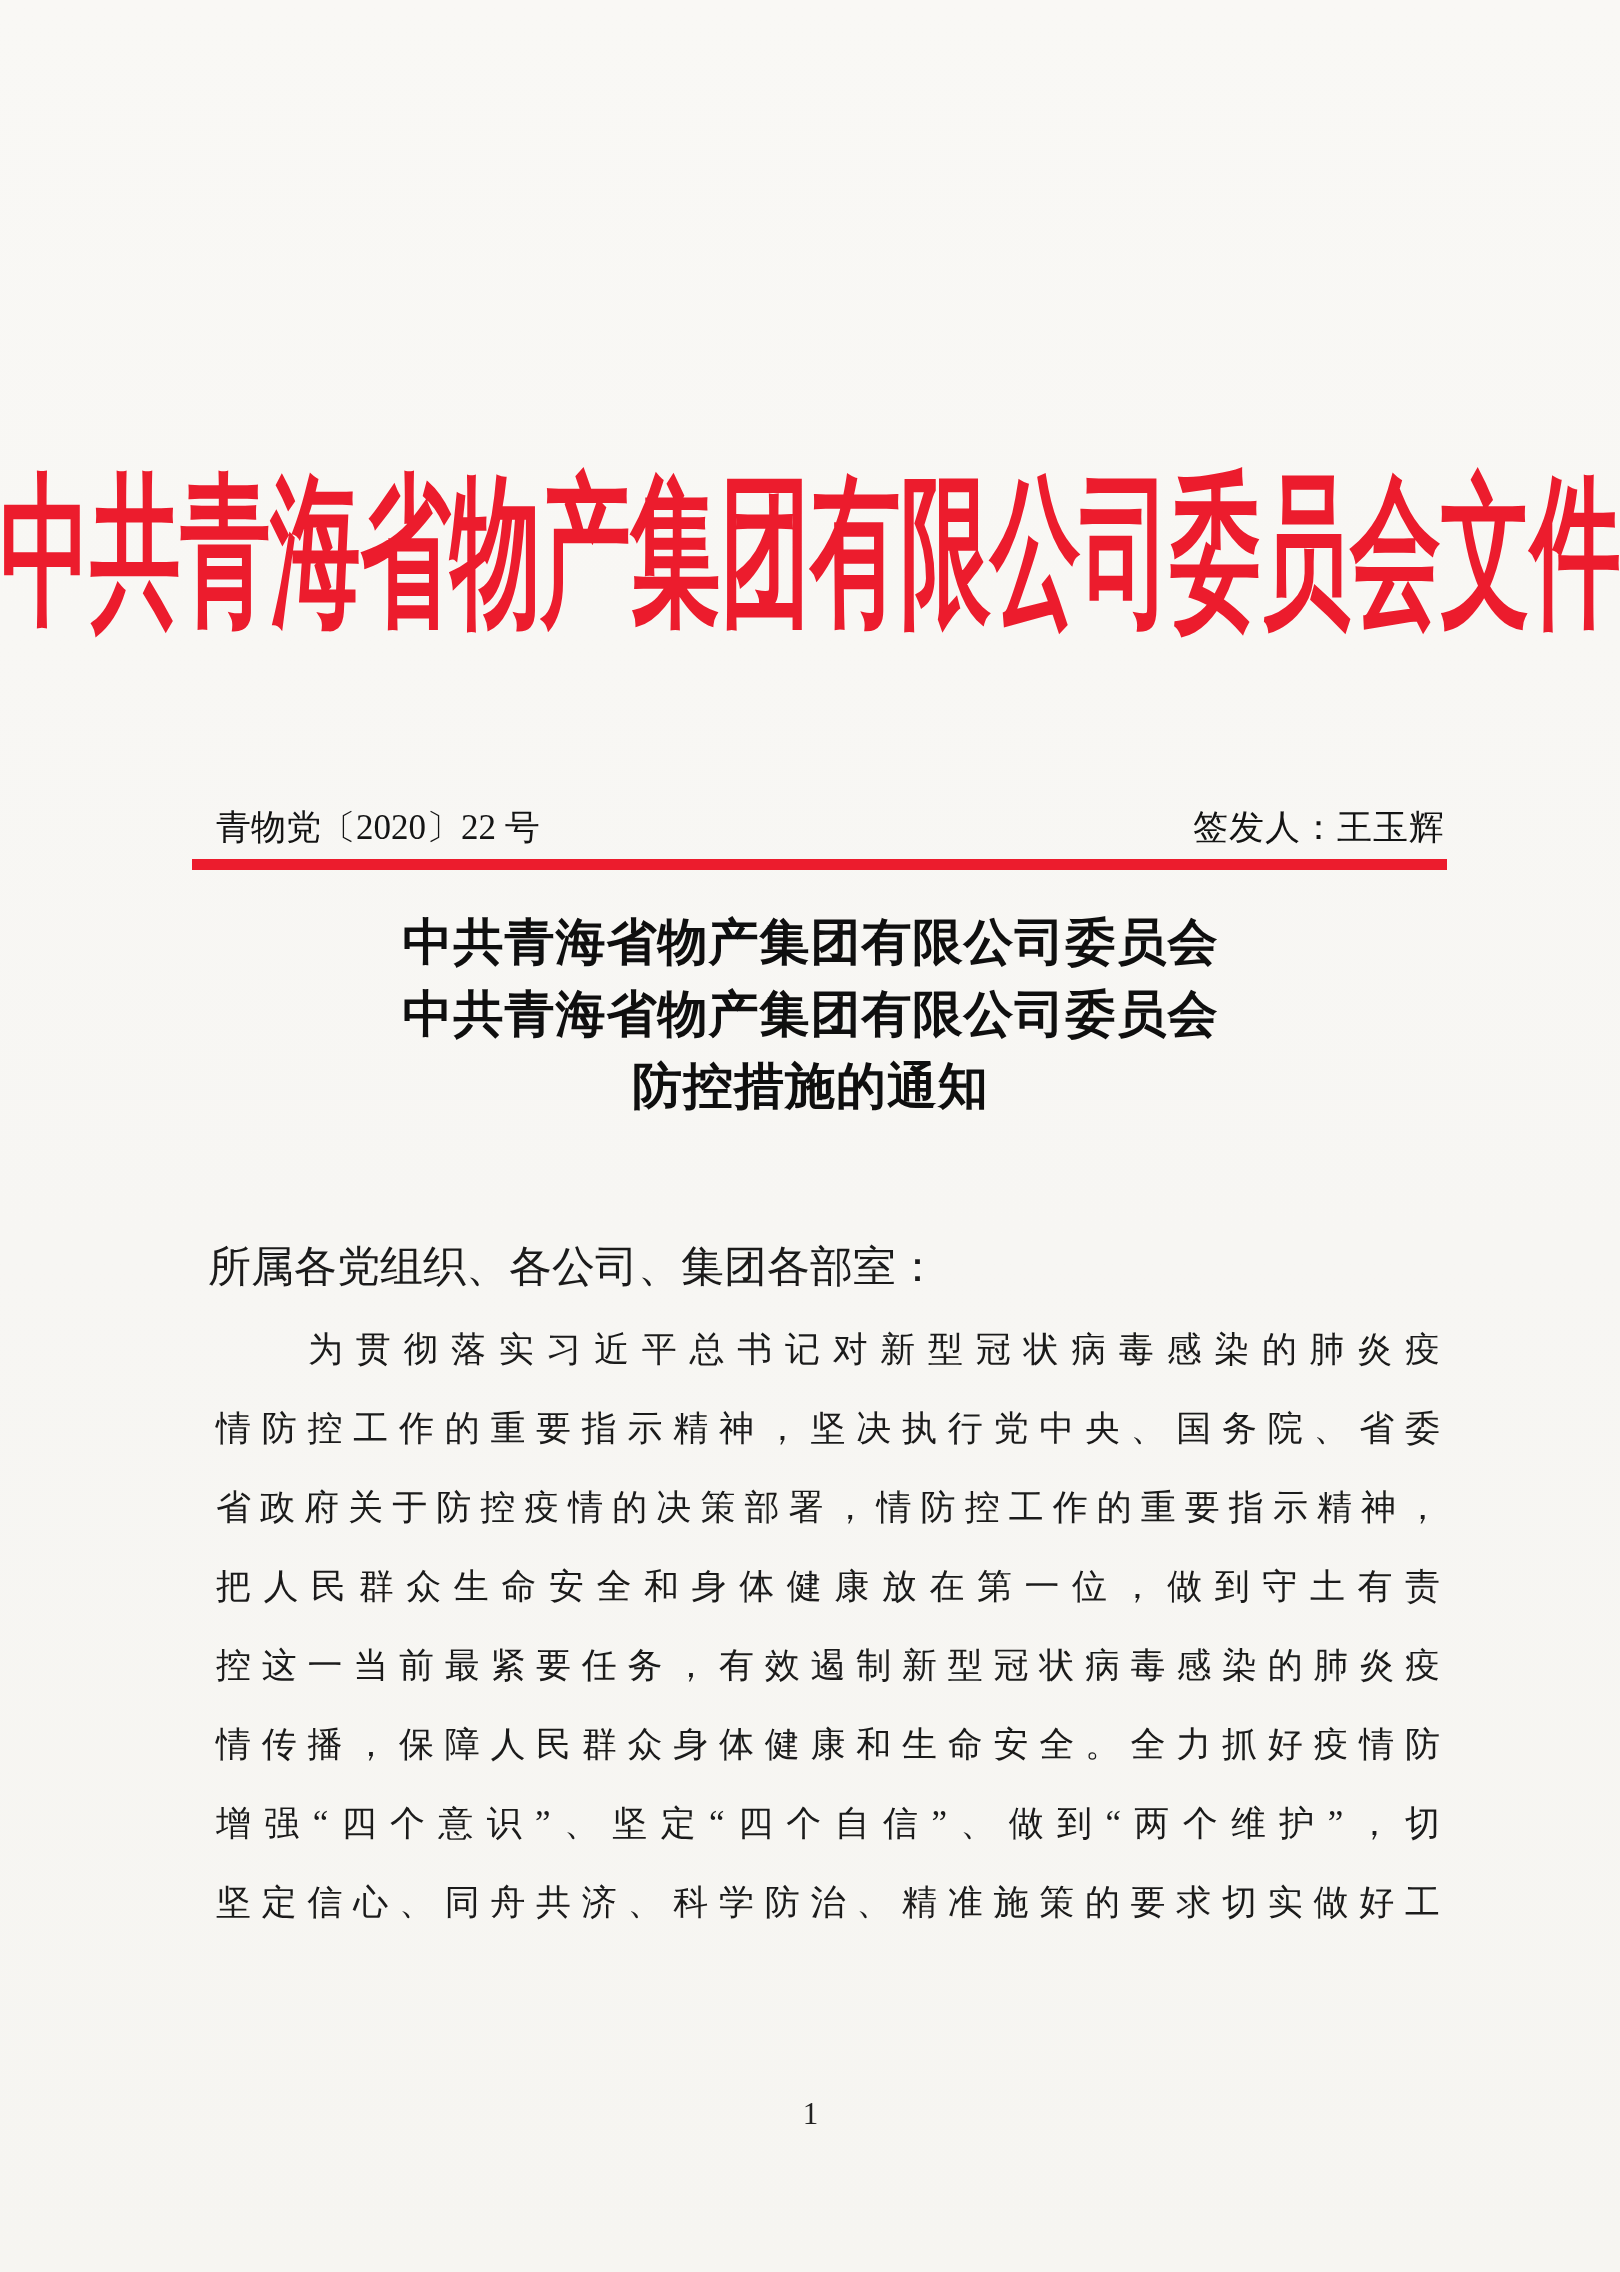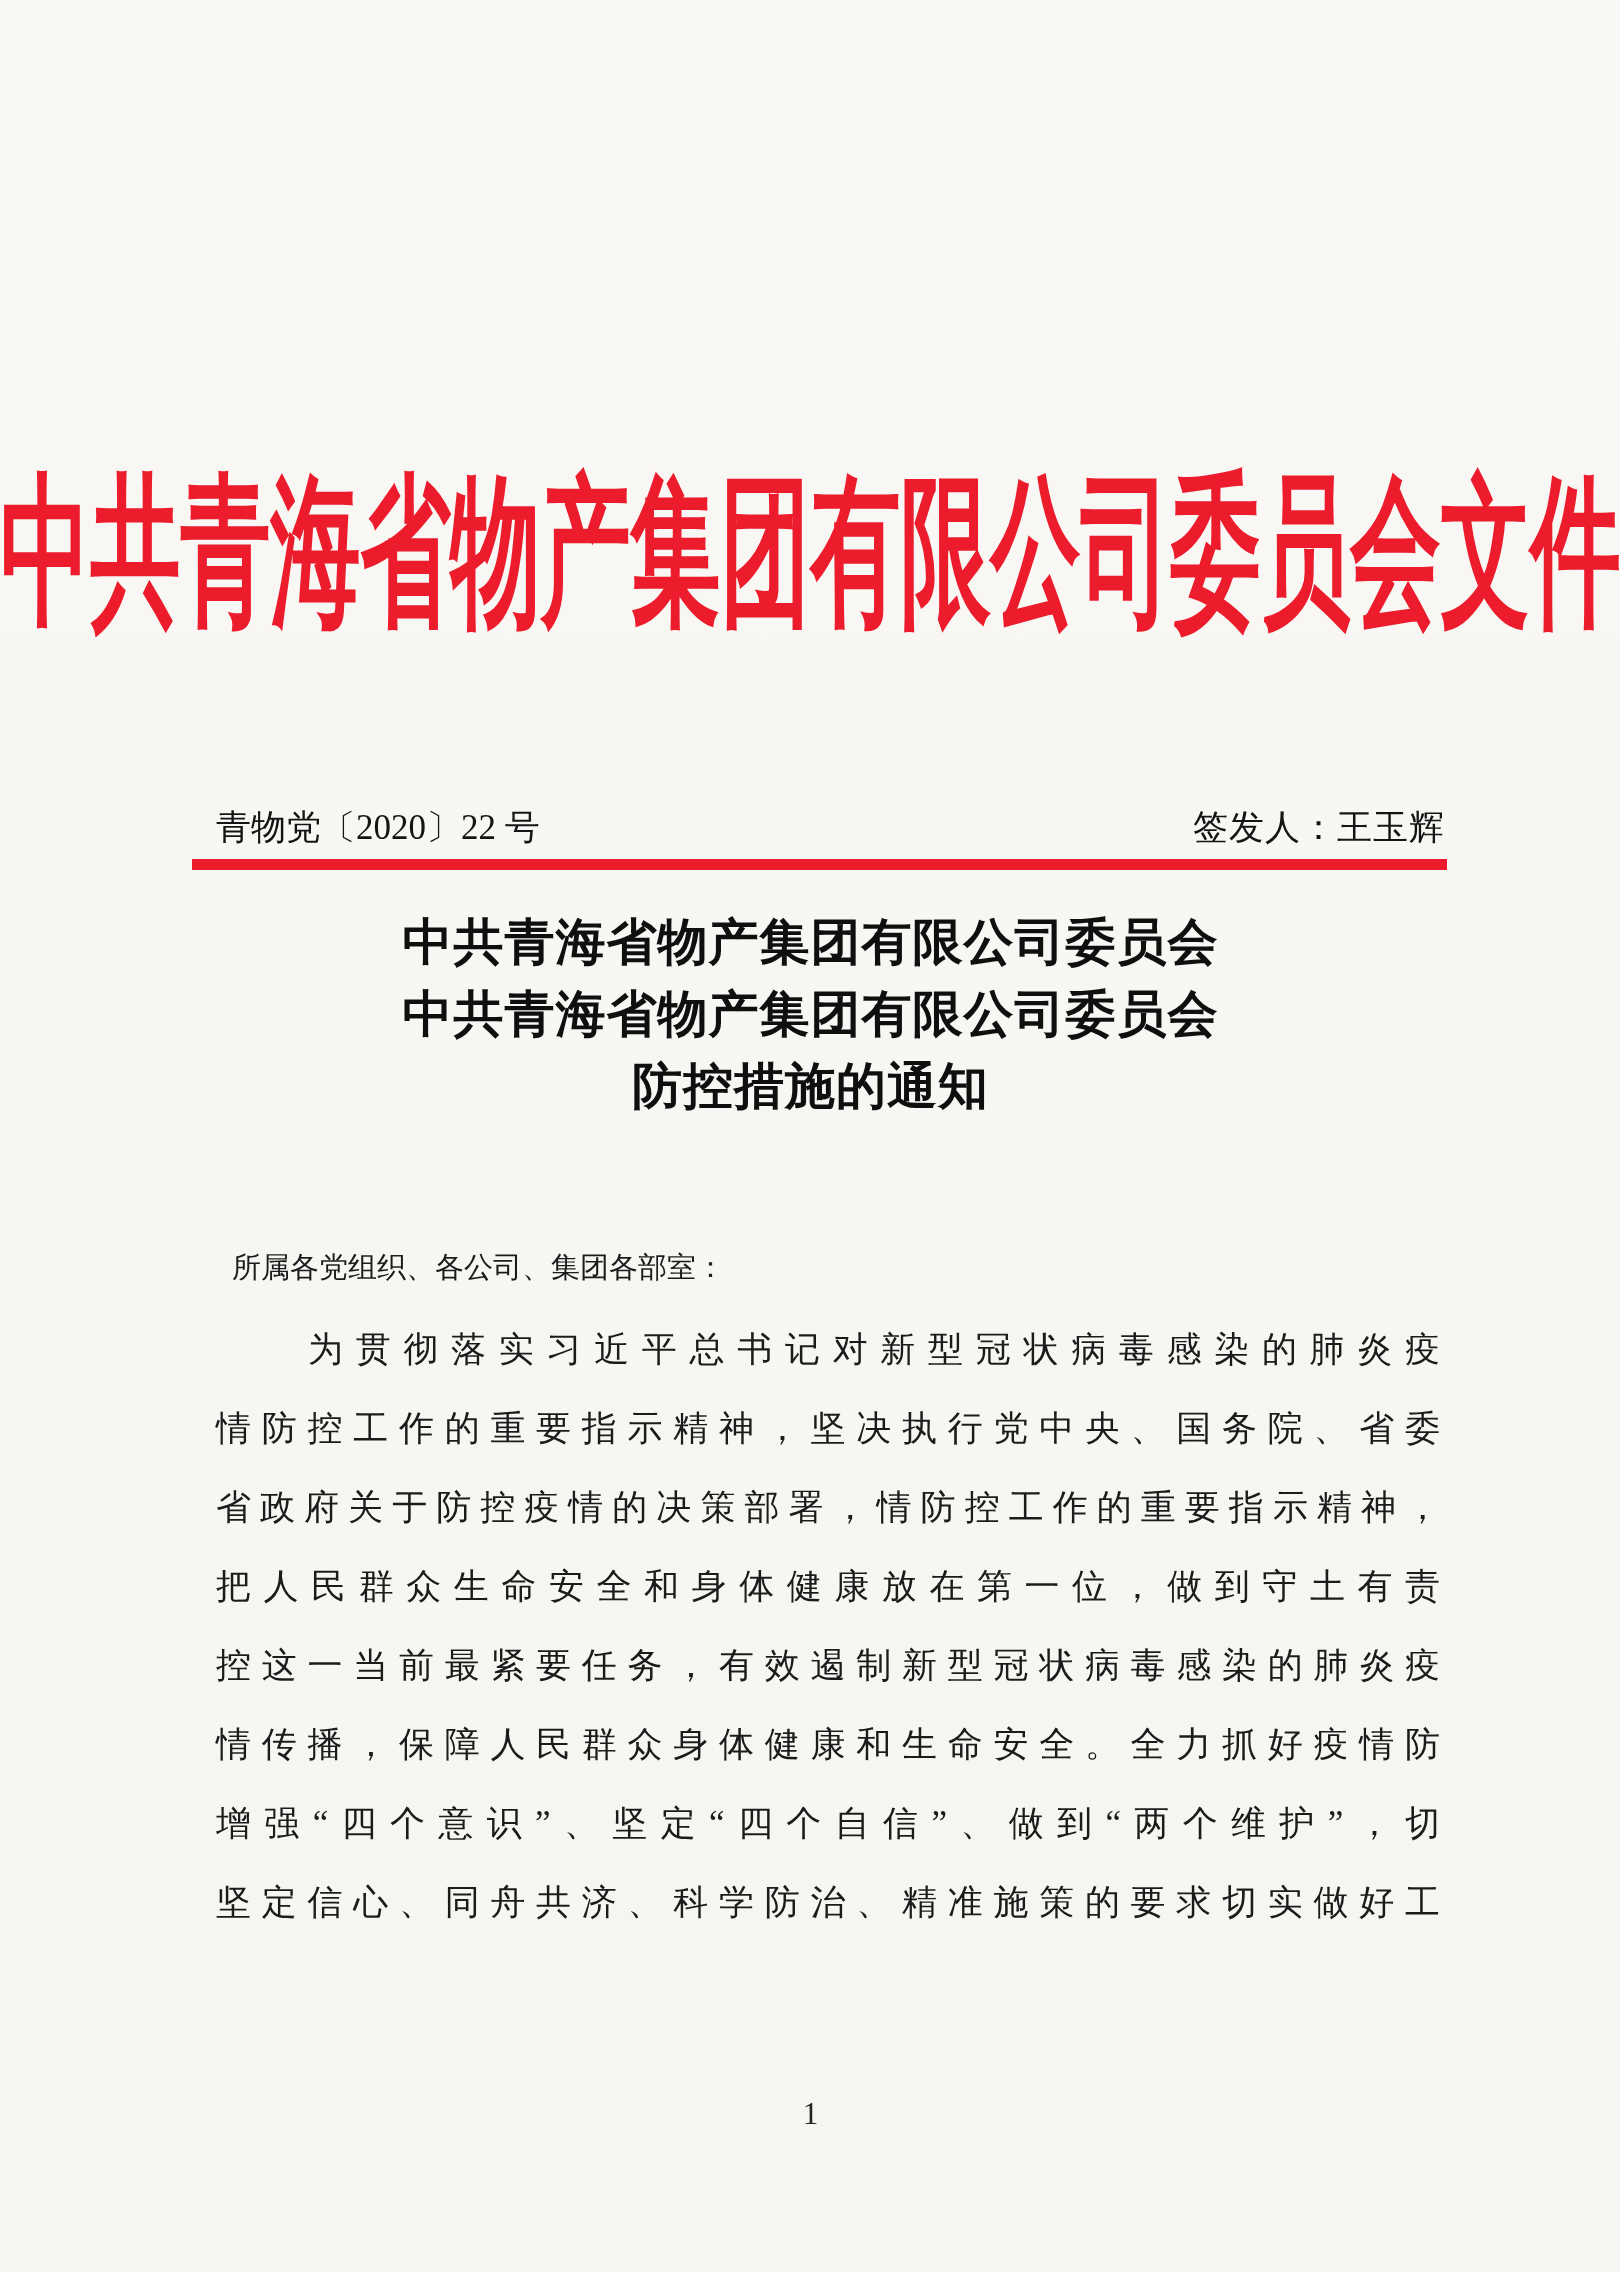--- a/index.html
+++ b/index.html
@@ -66,22 +66,22 @@
     font-size:50px;
     line-height:72px;
     letter-spacing:1px;
     color:#0f0f0f;
     white-space:nowrap;
   }
 
   
   .salutation{
     position:absolute;
-    top:1240px;left:232px;
-    font-size:29px;
+    top:1240px;left:208px;
+    font-size:43px;
     line-height:54px;
     color:var(--text-black);
     white-space:nowrap;
   }
 
   
   .body-block{
     position:absolute;
     top:1312px;left:216px;
     width:1224px;

